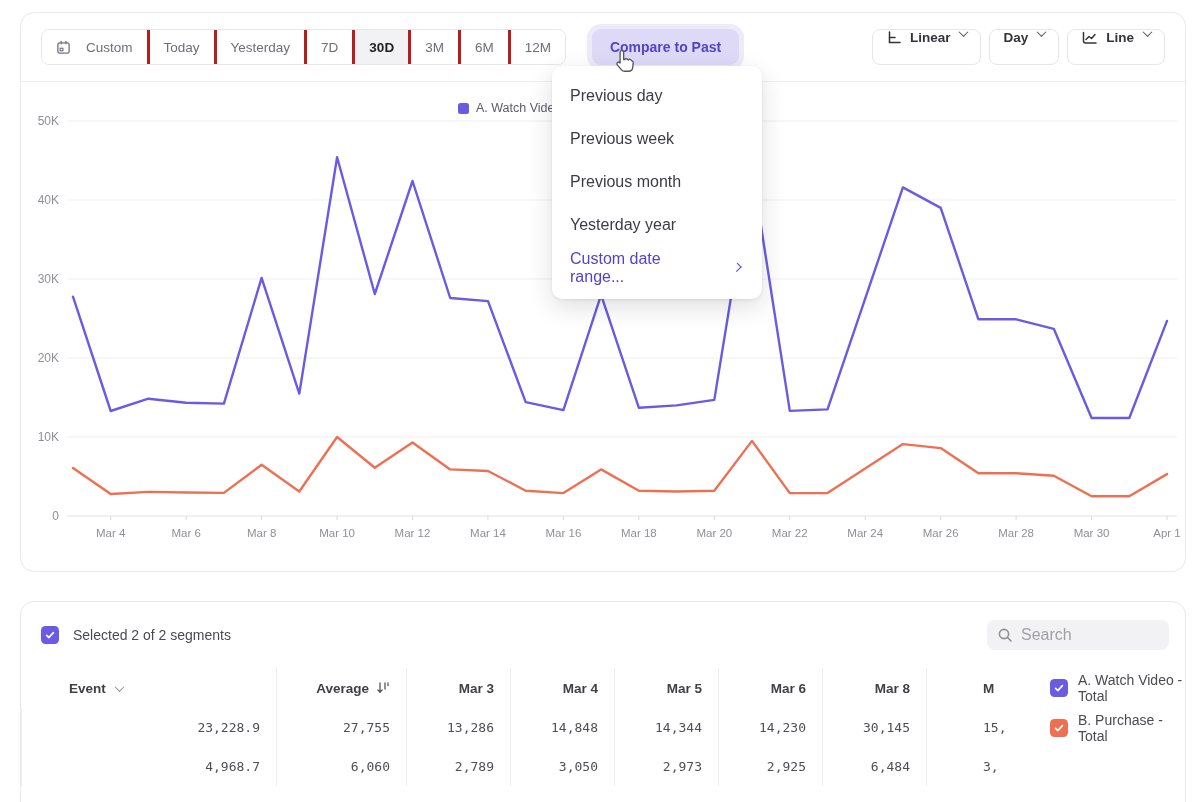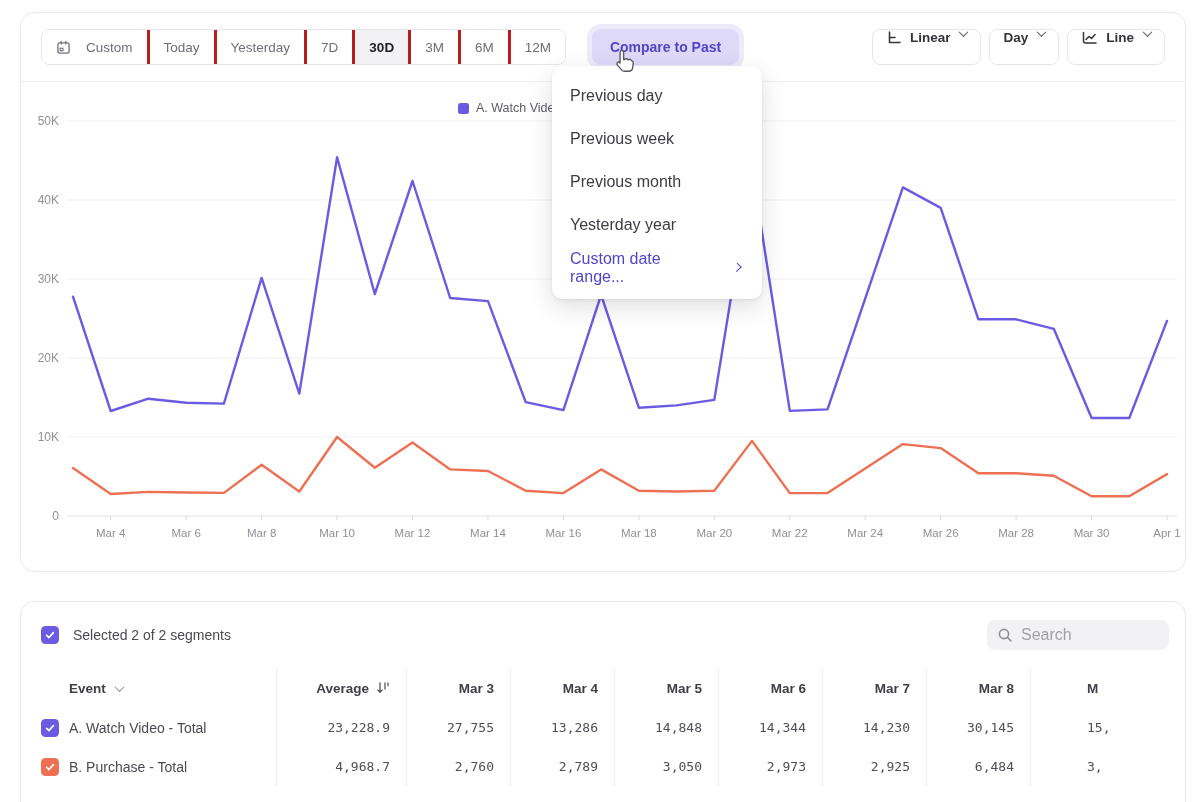--- a/index.html
+++ b/index.html
@@ -243,21 +243,20 @@
               <path d="M4 2 V11 M1.8 8.9 L4 11.2 L6.2 8.9" fill="none" stroke="#55555e" stroke-width="1.3" stroke-linecap="round" stroke-linejoin="round"></path>
               <path d="M9 2 V8" stroke="#55555e" stroke-width="1.3" stroke-linecap="round"></path>
               <path d="M12 2 V4.5" stroke="#55555e" stroke-width="1.3" stroke-linecap="round"></path>
             </svg>
           </span>
         </div>
         <div class="cell th num sep">Mar 3</div>
         <div class="cell th num sep">Mar 4</div>
         <div class="cell th num sep">Mar 5</div>
         <div class="cell th num sep">Mar 6</div>
-        <div class="cell th num sep">Mar 7</div>
         <div class="cell th num sep">Mar 8</div>
         <div class="cell th clip-col sep">M</div>
         <div class="cell td event-td">
           <span class="checkbox" style="background: rgb(106, 91, 226);">
             <svg width="12" height="12" viewBox="0 0 16 16">
               <polyline points="3.5,8.5 6.6,11.4 12.5,4.8" fill="none" stroke="#fff" stroke-width="2.3" stroke-linecap="round" stroke-linejoin="round"></polyline>
             </svg>
           </span>
           <span class="event-label">A. Watch Video - Total</span>
         </div>
@@ -271,21 +270,21 @@
         <div class="cell td clip-col mono sep">15,</div>
         <div class="cell td event-td">
           <span class="checkbox" style="background: rgb(238, 112, 82);">
             <svg width="12" height="12" viewBox="0 0 16 16">
               <polyline points="3.5,8.5 6.6,11.4 12.5,4.8" fill="none" stroke="#fff" stroke-width="2.3" stroke-linecap="round" stroke-linejoin="round"></polyline>
             </svg>
           </span>
           <span class="event-label">B. Purchase - Total</span>
         </div>
         <div class="cell td num mono sep">4,968.7</div>
-        <div class="cell td num mono sep">2,760</div>
+        <div class="cell td num mono sep">6,060</div>
         <div class="cell td num mono sep">2,789</div>
         <div class="cell td num mono sep">3,050</div>
         <div class="cell td num mono sep">2,973</div>
         <div class="cell td num mono sep">2,925</div>
         <div class="cell td num mono sep">6,484</div>
         <div class="cell td clip-col mono sep">3,</div>
       </div>
   </section>
 
 </div>

